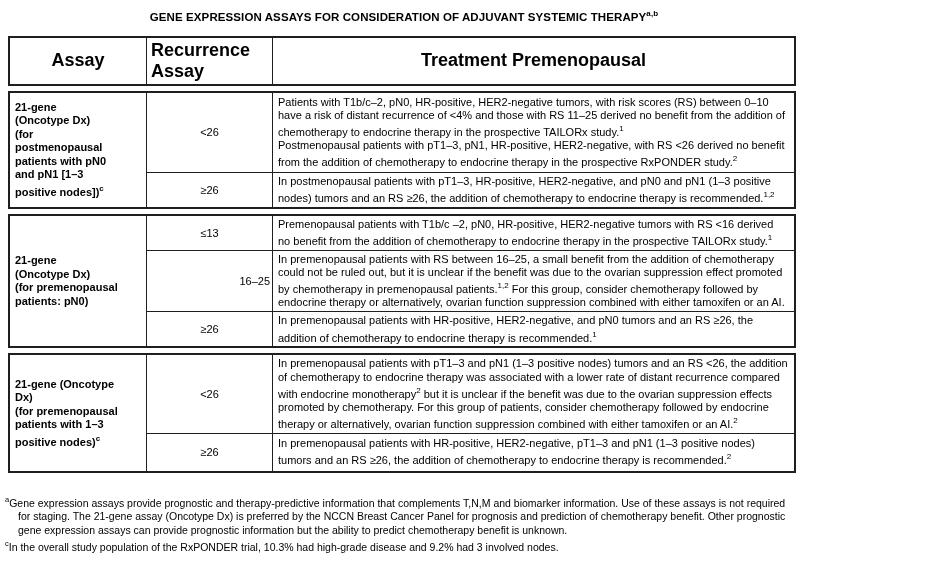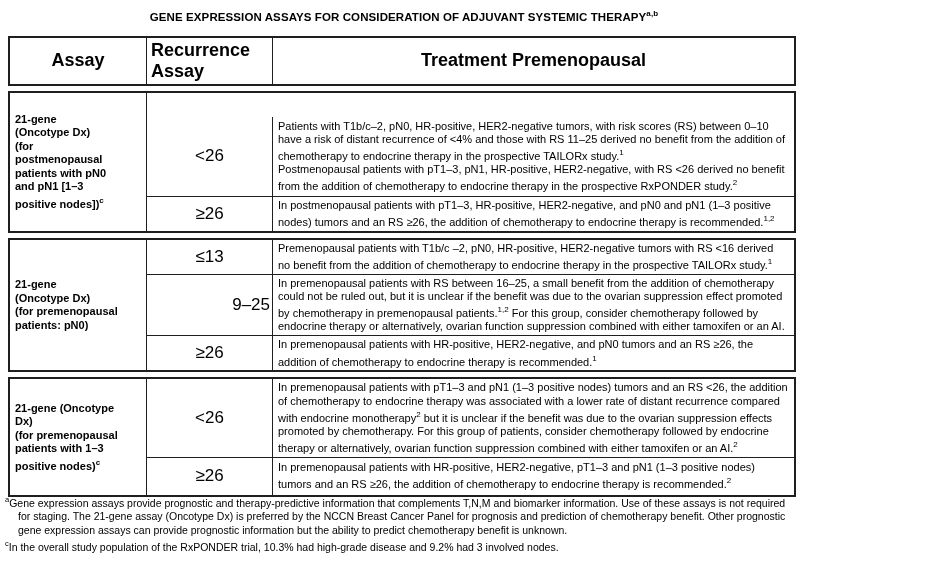--- a/index.html
+++ b/index.html
@@ -57,36 +57,36 @@
     justify-content: center;
   }
   .assay-cell sup { font-size: 8px; }
 
   .risk-cell {
     grid-column: 2;
     border-right: 1.5px solid #1f1f1f;
     display: flex;
     align-items: center;
     justify-content: center;
-    font-size: 17px;
+    font-size: 11px;
     padding: 2px;
   }
   .impl-cell {
     grid-column: 3;
     font-size: 11px;
     line-height: 13.2px;
     padding: 2px 6px 2px 5px;
     display: flex;
     flex-direction: column;
     justify-content: center;
   }
   .impl-cell .rich sup, .risk-cell sup { font-size: 8px; }
   .row-top { border-top: 1.5px solid #1f1f1f; }
 
-  .g1r1 .impl-cell, .g1r1 .risk-cell { min-height: 79px; margin-top: 24px; }
+  .g1r1 .impl-cell, .g1r1 .risk-cell { min-height: 79px; }
   .g1r2 .impl-cell, .g1r2 .risk-cell { min-height: 34px; }
   .g2r1 .impl-cell, .g2r1 .risk-cell { min-height: 32px; }
   .g2r2 .impl-cell, .g2r2 .risk-cell { min-height: 57px; justify-content: flex-end; }
   .g2r3 .impl-cell, .g2r3 .risk-cell { min-height: 32px; }
   .g3r1 .impl-cell, .g3r1 .risk-cell { min-height: 75px; }
   .g3r2 .impl-cell, .g3r2 .risk-cell { min-height: 38px; }
 
   .row-pair { display: contents; }
 
   .footnotes {
@@ -146,21 +146,21 @@
       <div class="assay-cell" style="grid-row: 1 / span 3;">
         <div class="rich">21-gene<br>(Oncotype Dx)<br>(for premenopausal<br>patients: pN0)</div>
       </div>
       <div class="row-pair g2r1">
         <div class="risk-cell">≤13</div>
         <div class="impl-cell">
           <div class="rich">Premenopausal patients with T1b/c –2, pN0, HR-positive, HER2-negative tumors with RS &lt;16 derived no benefit from the addition of chemotherapy to endocrine therapy in the prospective TAILORx study.<sup>1</sup></div>
         </div>
       </div>
       <div class="row-pair g2r2">
-        <div class="risk-cell row-top">9–25</div>
+        <div class="risk-cell row-top">16–25</div>
         <div class="impl-cell row-top">
           <div class="rich">In premenopausal patients with RS between 16–25, a small benefit from the addition of chemotherapy could not be ruled out, but it is unclear if the benefit was due to the ovarian suppression effect promoted by chemotherapy in premenopausal patients.<sup>1,2</sup> For this group, consider chemotherapy followed by endocrine therapy or alternatively, ovarian function suppression combined with either tamoxifen or an AI.</div>
         </div>
       </div>
       <div class="row-pair g2r3">
         <div class="risk-cell row-top">≥26</div>
         <div class="impl-cell row-top">
           <div class="rich">In premenopausal patients with HR-positive, HER2-negative, and pN0 tumors and an RS ≥26, the addition of chemotherapy to endocrine therapy is recommended.<sup>1</sup></div>
         </div>
       </div>

